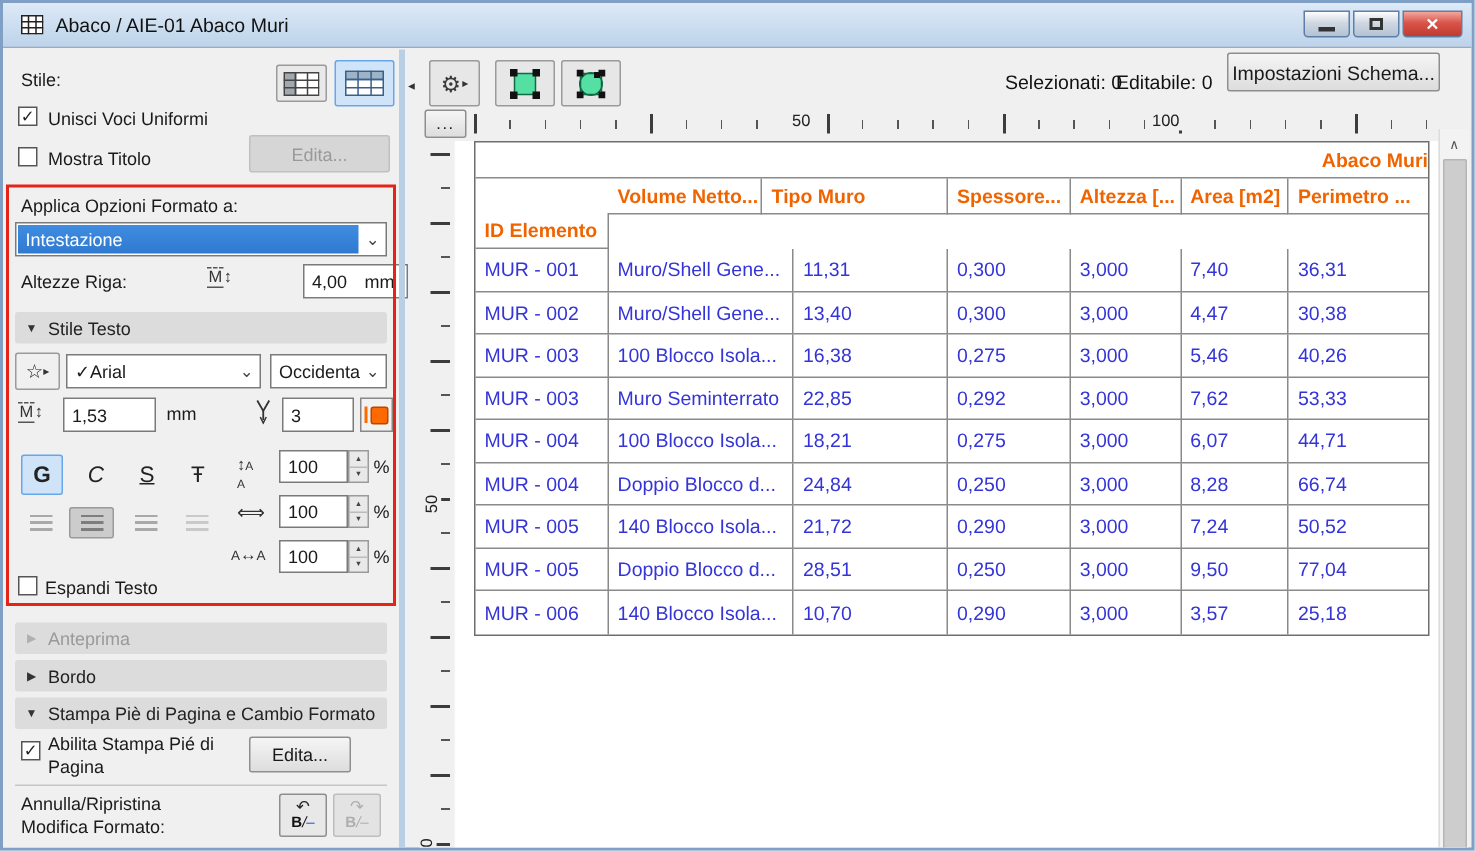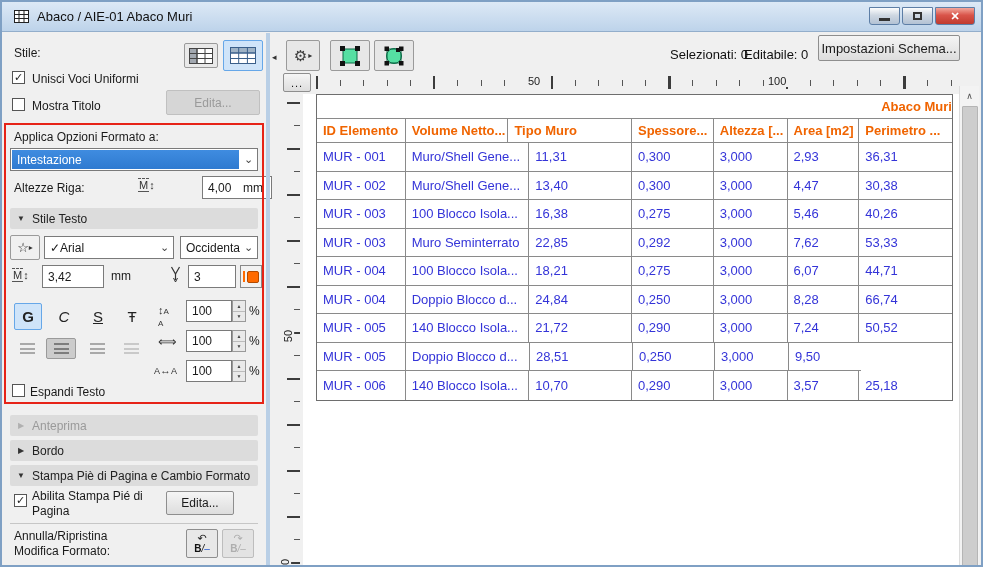--- a/index.html
+++ b/index.html
@@ -206,21 +206,21 @@
           <span>Arial</span>
         </span>
       <span class="ca">⌄</span>
     </span>
     <span class="combo" style="left:178px;top:203px;width:78px;height:23px;">
       <span class="ct">Occidentale</span>
       <span class="ca">⌄</span>
     </span>
 
     <span class="mini" style="left:10px;top:236px;"><span class="mh">M</span><span>↕</span></span>
-    <span class="tinput" style="left:40px;top:232px;width:62px;height:23px;">3,42</span>
+    <span class="tinput" style="left:40px;top:232px;width:62px;height:23px;">1,53</span>
     <span class="lbl" style="left:109px;top:236px;">mm</span>
 
     <span class="mini" style="left:168px;top:233px;">
       <svg width="11" height="17" viewBox="0 0 11 17">
           <path d="M1.5 1 L5.5 8 L9.5 1" fill="none" stroke="#333" stroke-width="1.2"></path>
           <line x1="5.5" y1="8" x2="5.5" y2="14" stroke="#333" stroke-width="1.2"></line>
           <path d="M3.5 12 L5.5 16 L7.5 12" fill="none" stroke="#333" stroke-width="1"></path>
         </svg>
     </span>
     <span class="tinput" style="left:186px;top:232px;width:48px;height:23px;">3</span>
@@ -347,36 +347,36 @@
   </div>
   <div class="canvas"></div>
   <div class="vruler">
     <span class="rl" style="top:236px;">50</span>
     <span class="rl" style="top:462px;">0</span>
   </div>
 
   <div class="sched">
     <div class="ttitle">Abaco Muri</div>
     <div class="trh">
-        <div class="tc th" style="width: 89px;">ID Elemento</div>
+        <div class="tc th" style="width: 89px; margin-top: 23px;">ID Elemento</div>
         <div class="tc th" style="width: 103px;">Volume Netto...</div>
         <div class="tc th" style="width: 124px;">Tipo Muro</div>
         <div class="tc th" style="width: 82px;">Spessore...</div>
         <div class="tc th" style="width: 74px;">Altezza [...</div>
         <div class="tc th" style="width: 72px;">Area [m2]</div>
         <div class="tc th" style="width: 93px;">Perimetro ...</div>
       </div>
     <div>
         <div class="tr">
           <div class="tc td" style="width: 89px;">MUR - 001</div>
           <div class="tc td" style="width: 124px;">Muro/Shell Gene...</div>
           <div class="tc td" style="width: 103px;">11,31</div>
           <div class="tc td" style="width: 82px;">0,300</div>
           <div class="tc td" style="width: 74px;">3,000</div>
-          <div class="tc td" style="width: 72px;">2,93</div>
+          <div class="tc td" style="width: 72px;">7,40</div>
           <div class="tc td" style="width: 93px;">36,31</div>
         </div>
         <div class="tr">
           <div class="tc td" style="width: 89px;">MUR - 002</div>
           <div class="tc td" style="width: 124px;">Muro/Shell Gene...</div>
           <div class="tc td" style="width: 103px;">13,40</div>
           <div class="tc td" style="width: 82px;">0,300</div>
           <div class="tc td" style="width: 74px;">3,000</div>
           <div class="tc td" style="width: 72px;">4,47</div>
           <div class="tc td" style="width: 93px;">30,38</div>
@@ -426,20 +426,21 @@
           <div class="tc td" style="width: 72px;">7,24</div>
           <div class="tc td" style="width: 93px;">50,52</div>
         </div>
         <div class="tr">
           <div class="tc td" style="width: 89px;">MUR - 005</div>
           <div class="tc td" style="width: 124px;">Doppio Blocco d...</div>
           <div class="tc td" style="width: 103px;">28,51</div>
           <div class="tc td" style="width: 82px;">0,250</div>
           <div class="tc td" style="width: 74px;">3,000</div>
           <div class="tc td" style="width: 72px;">9,50</div>
+          <div class="tc td" style="width: 93px;">77,04</div>
         </div>
         <div class="tr">
           <div class="tc td" style="width: 89px;">MUR - 006</div>
           <div class="tc td" style="width: 124px;">140 Blocco Isola...</div>
           <div class="tc td" style="width: 103px;">10,70</div>
           <div class="tc td" style="width: 82px;">0,290</div>
           <div class="tc td" style="width: 74px;">3,000</div>
           <div class="tc td" style="width: 72px;">3,57</div>
           <div class="tc td" style="width: 93px;">25,18</div>
         </div>

